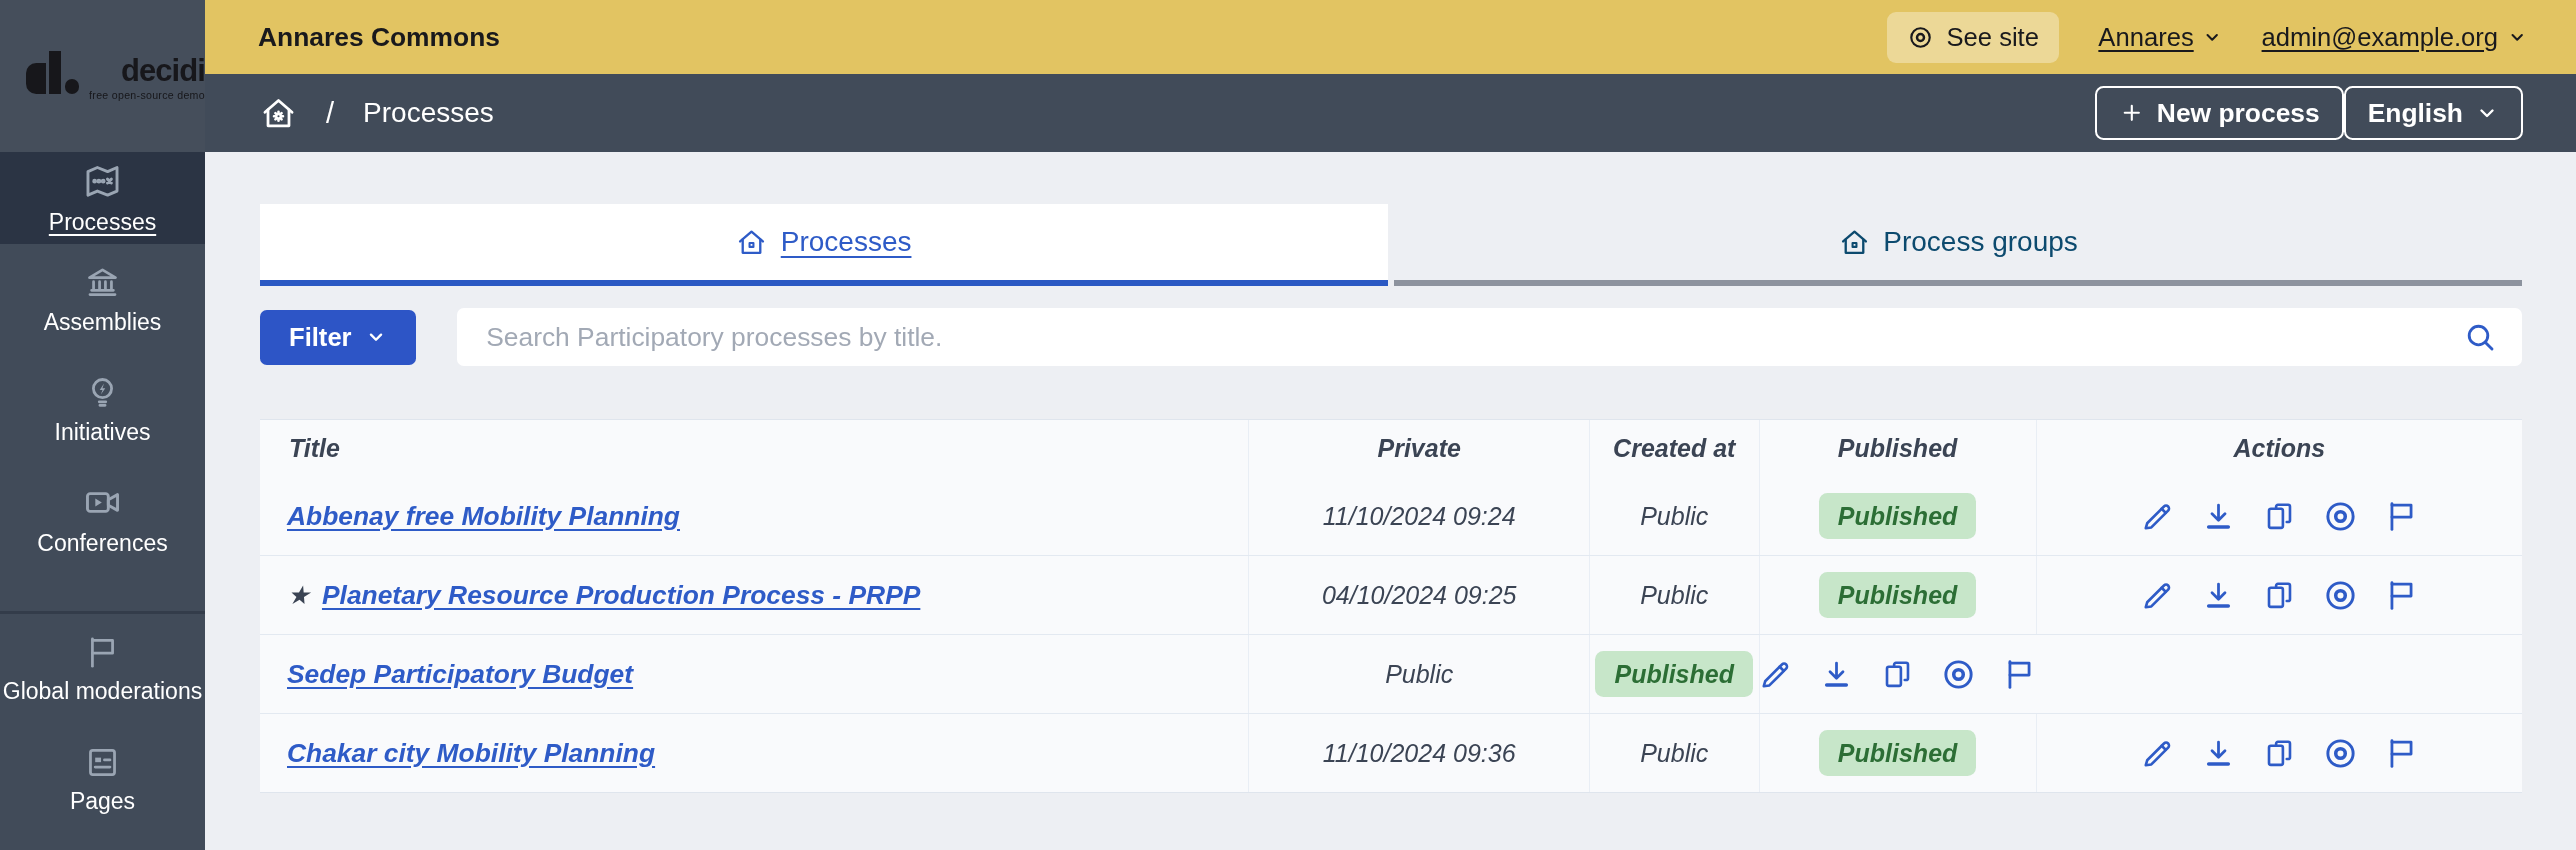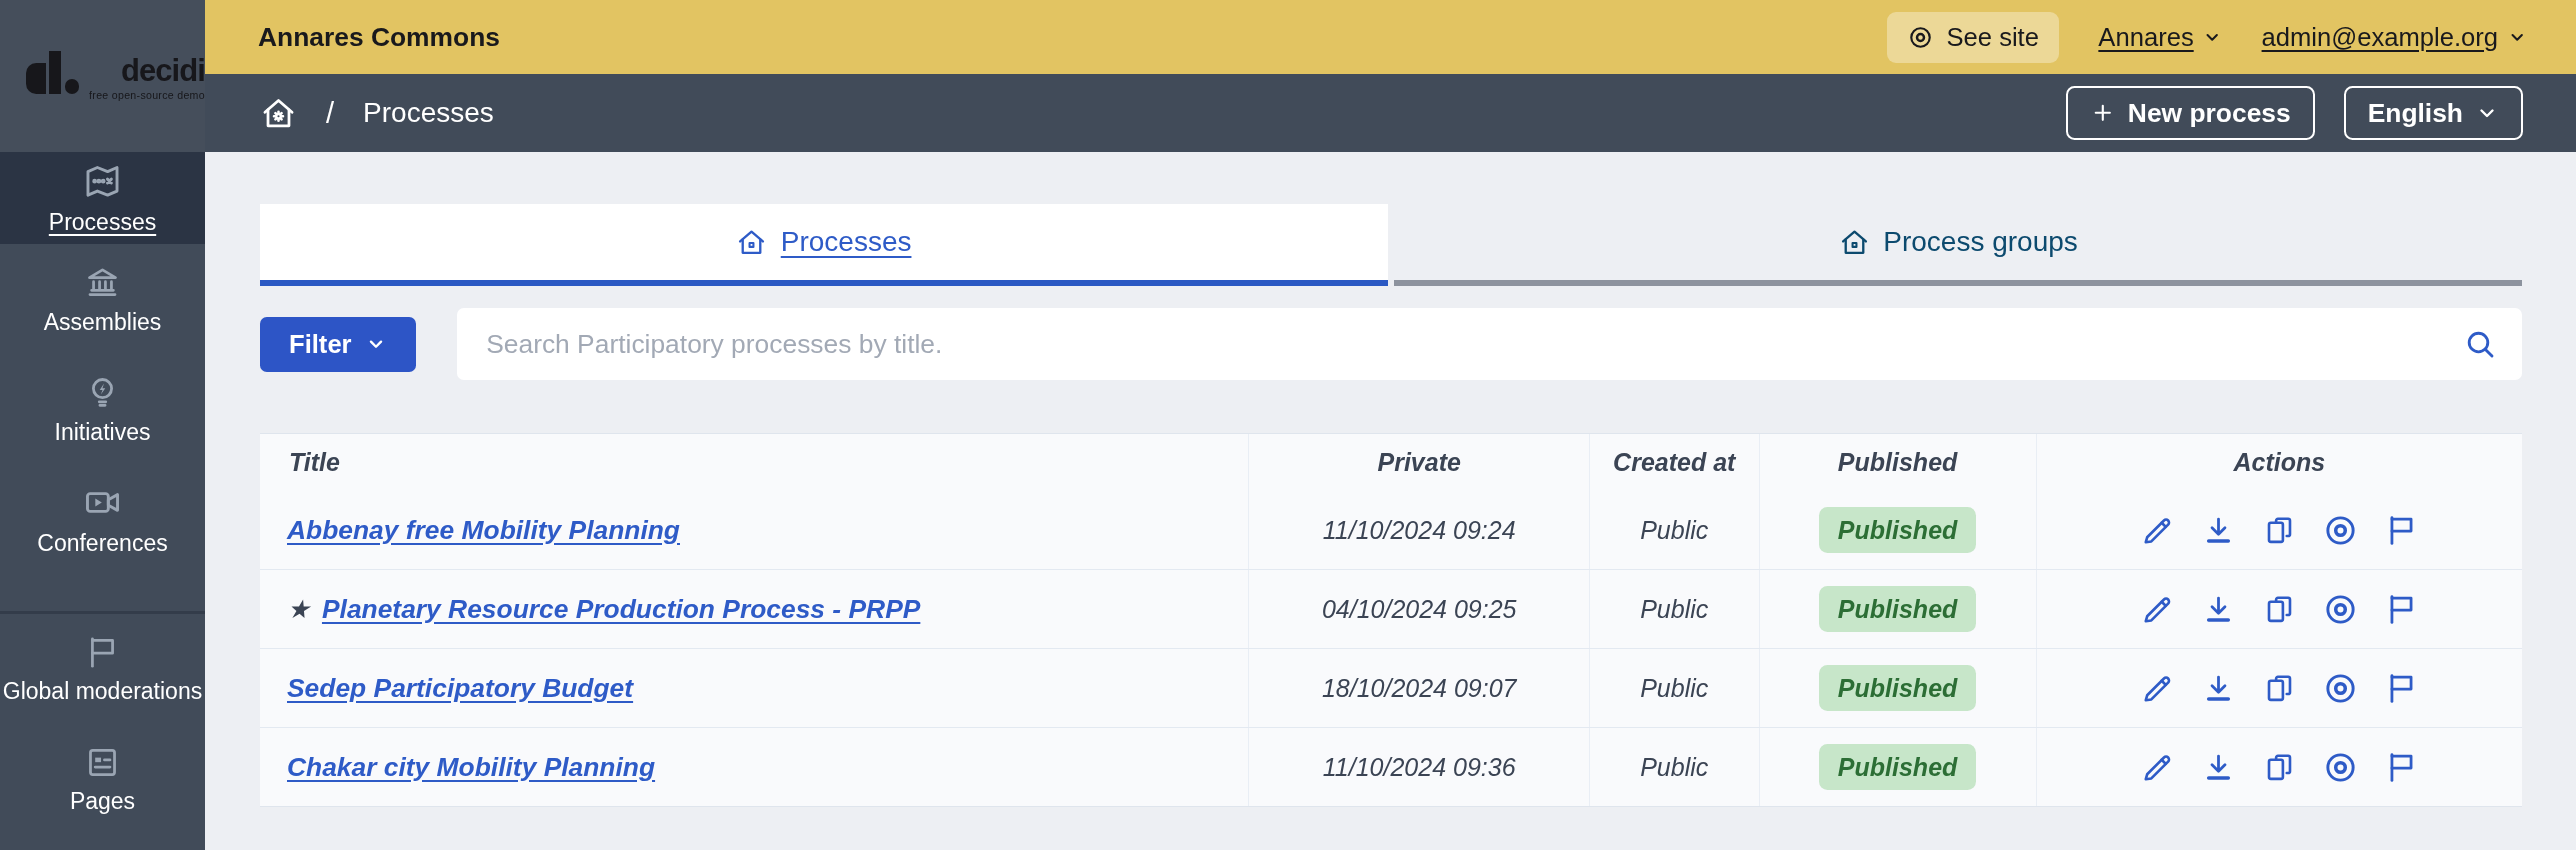--- a/index.html
+++ b/index.html
@@ -35,21 +35,21 @@
   .top-link .chev { text-decoration:none; }
   svg.ic { display:block; }
 
   
   .navbar { position:absolute; left:205px; top:74px; right:0; height:78px;
     background:#414b59; display:flex; align-items:center; justify-content:space-between;
     padding:0 53px 0 55px; }
   .crumbs { display:flex; align-items:center; gap:29px; color:#fff; }
   .crumb-sep { font-size:29px; font-weight:300; }
   .crumb-current { font-size:28px; }
-  .nav-actions { display:flex; align-items:center; gap:29px; }
+  .nav-actions { display:flex; align-items:center; }
   .outline-btn { display:flex; align-items:center; gap:12px; border:2.6px solid #fff;
     border-radius:8.5px; padding:9.4px 22px; color:#fff; font-size:26.4px; font-weight:700;
     background:transparent; cursor:pointer; font-family:inherit; }
 
   
   .sidebar { position:absolute; left:0; top:152px; width:205px; bottom:0;
     background:#414b59; display:flex; flex-direction:column; }
   .side-item { display:flex; flex-direction:column; align-items:center; justify-content:center;
     height:110px; color:#fff; cursor:pointer; }
   .side-item.active { height:92px; background:#2b3444; }
@@ -66,21 +66,21 @@
   .tab { flex:1; height:82px; display:flex; align-items:center; justify-content:center;
     gap:13.6px; font-size:28px; cursor:pointer; }
   .tab.active { background:#ffffff; border-bottom:6.8px solid #2b59c3; color:#2e5bc7; }
   .tab.active .tab-label { text-decoration:underline; text-underline-offset:5.1px; }
   .tab.inactive { background:transparent; border-bottom:6.8px solid #8d939e; color:#0c4a6e; }
 
   .filter-row { margin-top:22px; display:flex; align-items:center; gap:41px; }
   .filter-btn { display:flex; align-items:center; gap:13.6px; background:#2d55c6; color:#fff;
     border:none; border-radius:6.8px; padding:0 29px; height:55px; font-size:25.6px;
     font-weight:700; cursor:pointer; font-family:inherit; }
-  .search-box { flex:1; height:72px; background:#fff; border-radius:6.8px; display:flex;
+  .search-box { flex:1; height:58px; background:#fff; border-radius:6.8px; display:flex;
     align-items:center; padding:0 24px 0 29px; }
   .search-box input { flex:1; border:none; outline:none; font-size:26.4px; color:#3b4454;
     background:transparent; font-family:inherit; }
   .search-box input::placeholder { color:#a2a9b5; opacity:1; }
   .search-ic { color:#2e5bc7; cursor:pointer; }
 
   
   .table { margin-top:53px; background:#f9fafc; border-top:1.7px solid #dfe5ed;
     border-bottom:1.7px solid #dfe5ed;font-style:italic; }
   .trow { display:grid; grid-template-columns:43.7% 15.05% 7.5% 12.25% 21.5%; }
@@ -369,21 +369,20 @@
         </svg>
       </span>
     </div>
   </div>
 
   <div class="trow">
     <div class="cell title-cell">
 
       <span class="title-link">Sedep Participatory Budget</span>
     </div>
-    <div class="cell">18/10/2024 09:07</div>
     <div class="cell">Public</div>
     <div class="cell">
       <span class="badge">Published</span>
     </div>
     <div class="cell actions-cell">
       <span class="action-ic">
         <svg class="ic" width="37" height="37" viewBox="0 0 24 24" fill="none" stroke="currentColor" stroke-width="1.7" stroke-linecap="round" stroke-linejoin="round">
           <path d="M4.4 19.6 L5.3 16.4 L16.2 5.5 a1.9 1.9 0 0 1 2.7 2.7 L8 19.1 L4.4 19.6 Z"></path>
           <path d="M14.7 7 l2.6 2.6"></path>
         </svg>

